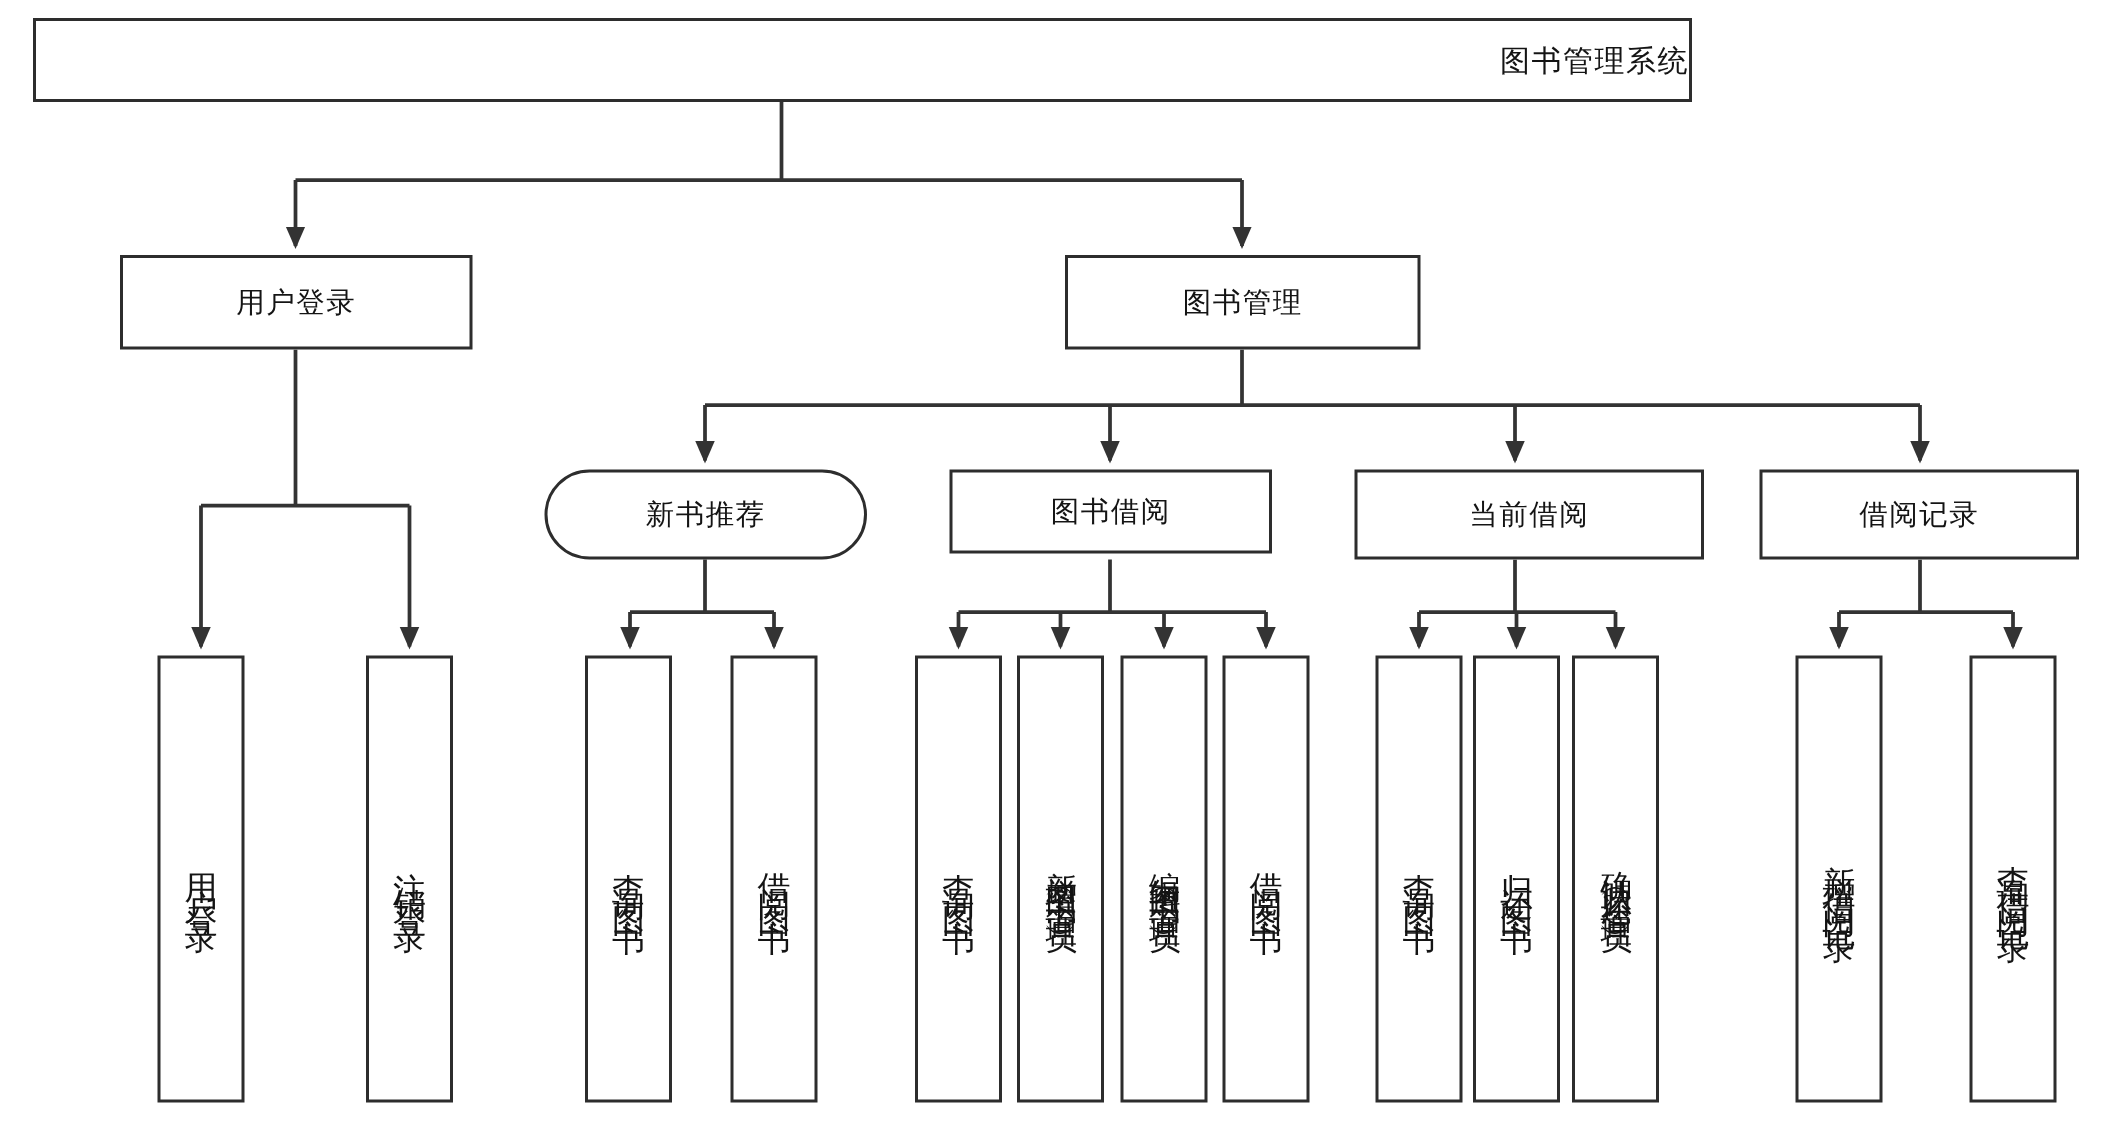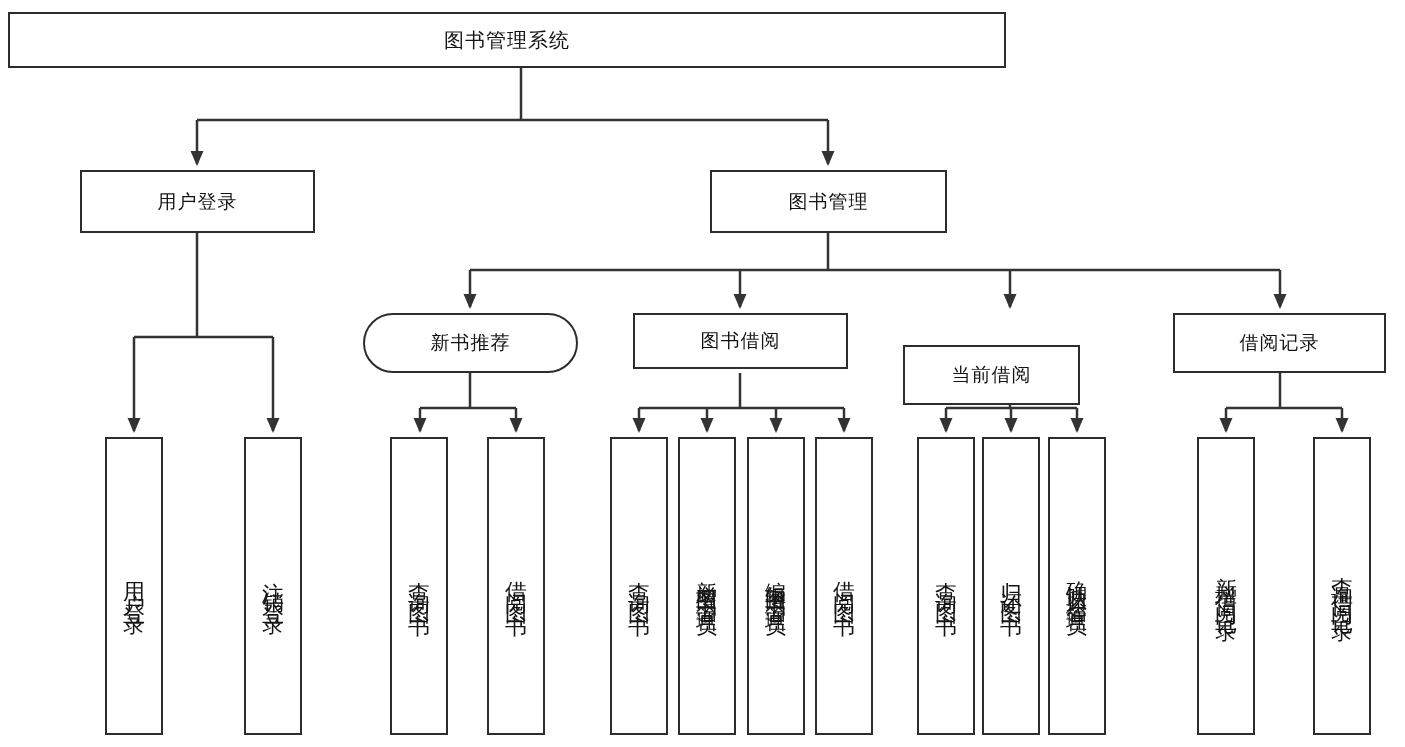--- a/index.html
+++ b/index.html
@@ -116,38 +116,38 @@
       <line x1="1011" y1="408" x2="1011" y2="431" marker-end="url(#arrow)"></line>
       <line x1="1077" y1="408" x2="1077" y2="431" marker-end="url(#arrow)"></line>
 
       <line x1="1280" y1="373" x2="1280" y2="408"></line>
       <line x1="1226" y1="408" x2="1342" y2="408"></line>
       <line x1="1226" y1="408" x2="1226" y2="431" marker-end="url(#arrow)"></line>
       <line x1="1342" y1="408" x2="1342" y2="431" marker-end="url(#arrow)"></line>
     </g>
   </svg>
 
-  <div class="node root" style="left:8px; top:12px; width:998px; height:56px;">
+  <div class="node root" style="left:22px; top:12px; width:1106px; height:56px;justify-content:flex-end;">
     <span>图书管理系统</span>
   </div>
 
   <div class="node" style="left:80px; top:170px; width:235px; height:63px;">
     <span>用户登录</span>
   </div>
   <div class="node" style="left:710px; top:170px; width:237px; height:63px;">
     <span>图书管理</span>
   </div>
 
   <div class="node" style="left:363px; top:313px; width:215px; height:60px;border-radius:30px;">
     <span>新书推荐</span>
   </div>
   <div class="node" style="left:633px; top:313px; width:215px; height:56px;">
     <span>图书借阅</span>
   </div>
-  <div class="node" style="left:903px; top:313px; width:177px; height:60px;margin-top:32px;">
+  <div class="node" style="left:903px; top:313px; width:233px; height:60px;">
     <span>当前借阅</span>
   </div>
   <div class="node" style="left:1173px; top:313px; width:213px; height:60px;">
     <span>借阅记录</span>
   </div>
 
   <div class="vnode" style="left:105px;">
     <span class="vtext">用户登录</span>
   </div>
   <div class="vnode" style="left:244px;">

